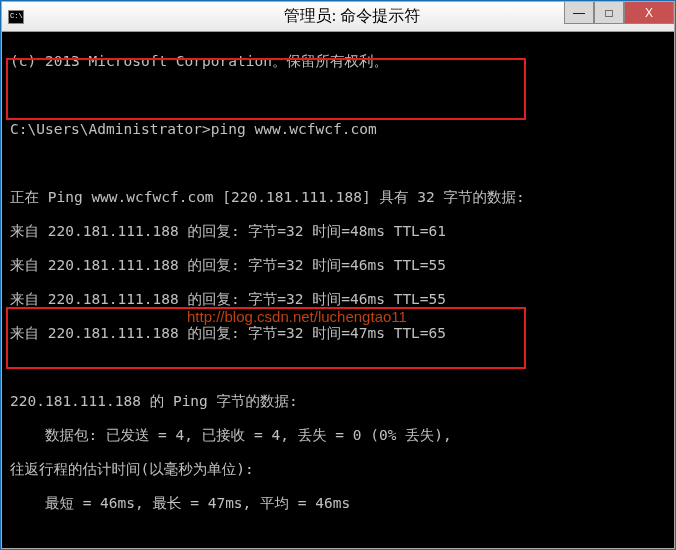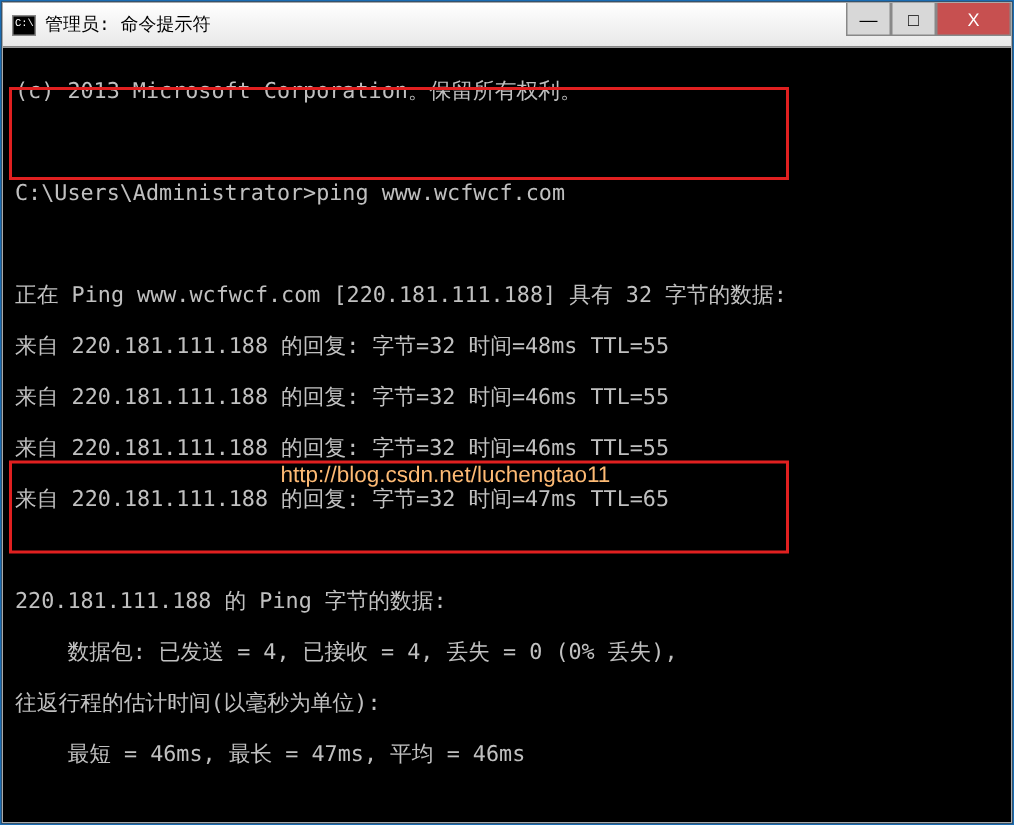--- a/index.html
+++ b/index.html
@@ -31,24 +31,24 @@
 .titlebar-icon::after {
   content: "C:\\";
   color: #fff;
   font-size: 7px;
   position: absolute;
   top: 1px;
   left: 1px;
 }
 .titlebar-title {
   flex: 1;
-  text-align: left;
+  text-align: center;
   color: #000;
-  font-family: Liberation Mono, monospace;
-  font-size: 12px;
+  font-family: Liberation Serif, serif;
+  font-size: 16px;
 }
 .window-controls {
   display: flex;
   height: 22px;
   position: absolute;
   right: 0;
   top: 0;
 }
 .wbtn {
   width: 30px;
@@ -78,21 +78,21 @@
 .line { display: block; min-height: 17px; }
 .highlight-box {
   position: absolute;
   border: 2px solid #e02020;
   pointer-events: none;
 }
 .hb1 { left: 4px; top: 26px; width: 520px; height: 62px; }
 .hb2 { left: 4px; top: 275px; width: 520px; height: 62px; }
 .watermark {
   position: absolute;
-  color: #fdba74;
+  color: #c2410c;
   font-family: sans-serif;
   font-size: 15px;
   left: 185px;
   top: 276px;
   pointer-events: none;
 }
 .outer-border {
   border: 1px solid #aaa;
   width: 100%;
   height: 100%;
@@ -111,21 +111,21 @@
     <div class="wbtn close">X</div>
   </div>
 </div>
 
 <div class="terminal">
 <span class="line">(c) 2013 Microsoft Corporation。保留所有权利。</span>
 <span class="line"></span>
 <span class="line">C:\Users\Administrator&gt;ping www.wcfwcf.com</span>
 <span class="line"></span>
 <span class="line">正在 Ping www.wcfwcf.com [220.181.111.188] 具有 32 字节的数据:</span>
-<span class="line">来自 220.181.111.188 的回复: 字节=32 时间=48ms TTL=55</span>
+<span class="line">来自 220.181.111.188 的回复: 字节=32 时间=48ms TTL=61</span>
 <span class="line">来自 220.181.111.188 的回复: 字节=32 时间=46ms TTL=55</span>
 <span class="line">来自 220.181.111.188 的回复: 字节=32 时间=46ms TTL=55</span>
 <span class="line">来自 220.181.111.188 的回复: 字节=32 时间=47ms TTL=65</span>
 <span class="line"></span>
 <span class="line">220.181.111.188 的 Ping 字节的数据:</span>
 <span class="line">    数据包: 已发送 = 4, 已接收 = 4, 丢失 = 0 (0% 丢失),</span>
 <span class="line">往返行程的估计时间(以毫秒为单位):</span>
 <span class="line">    最短 = 46ms, 最长 = 47ms, 平均 = 46ms</span>
 <span class="line"></span>
 

